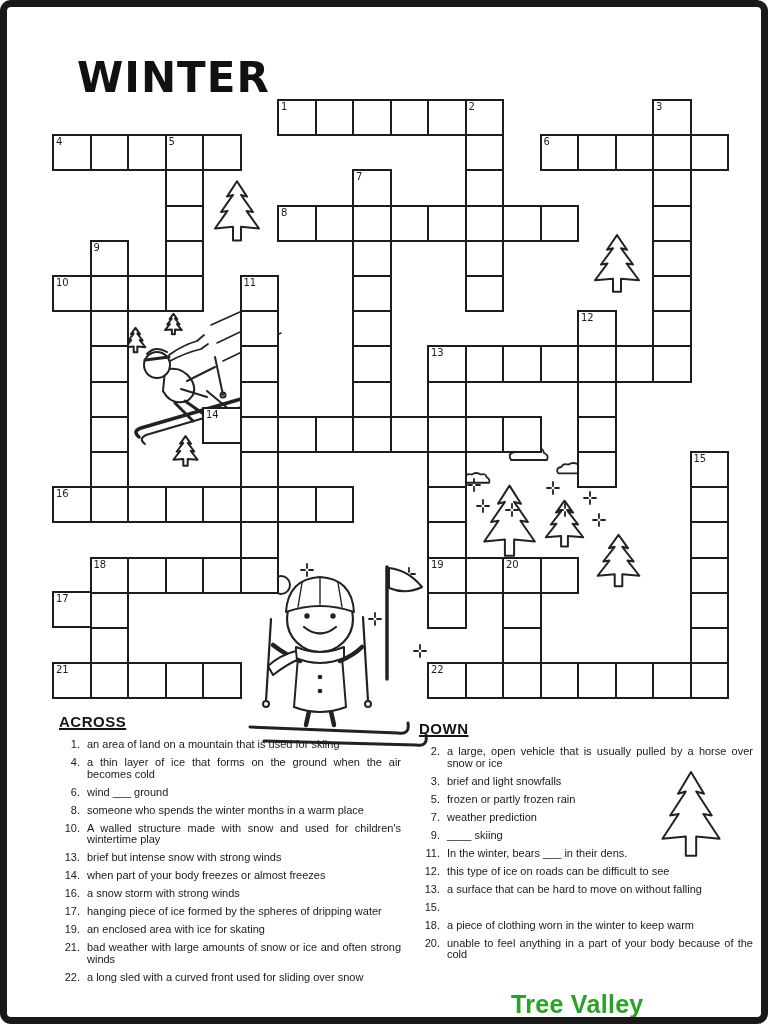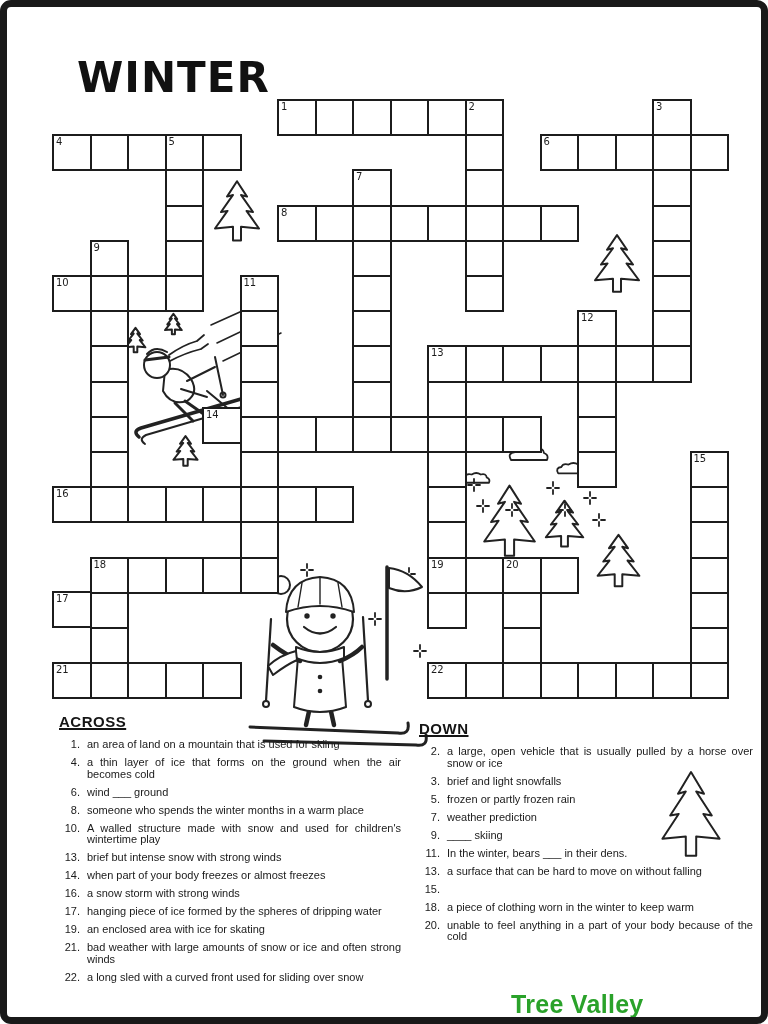--- a/index.html
+++ b/index.html
@@ -410,20 +410,24 @@
         </div>
         <div class="clue">
           <span class="num">9.</span>
           <span class="txt">____ skiing</span>
         </div>
         <div class="clue">
           <span class="num">11.</span>
           <span class="txt">In the winter, bears ___ in their dens.</span>
         </div>
         <div class="clue">
+          <span class="num">12.</span>
+          <span class="txt">this type of ice on roads can be difficult to see</span>
+        </div>
+        <div class="clue">
           <span class="num">13.</span>
           <span class="txt">a surface that can be hard to move on without falling</span>
         </div>
         <div class="clue">
           <span class="num">15.</span>
         </div>
         <div class="clue">
           <span class="num">18.</span>
           <span class="txt">a piece of clothing worn in the winter to keep warm</span>
         </div>

